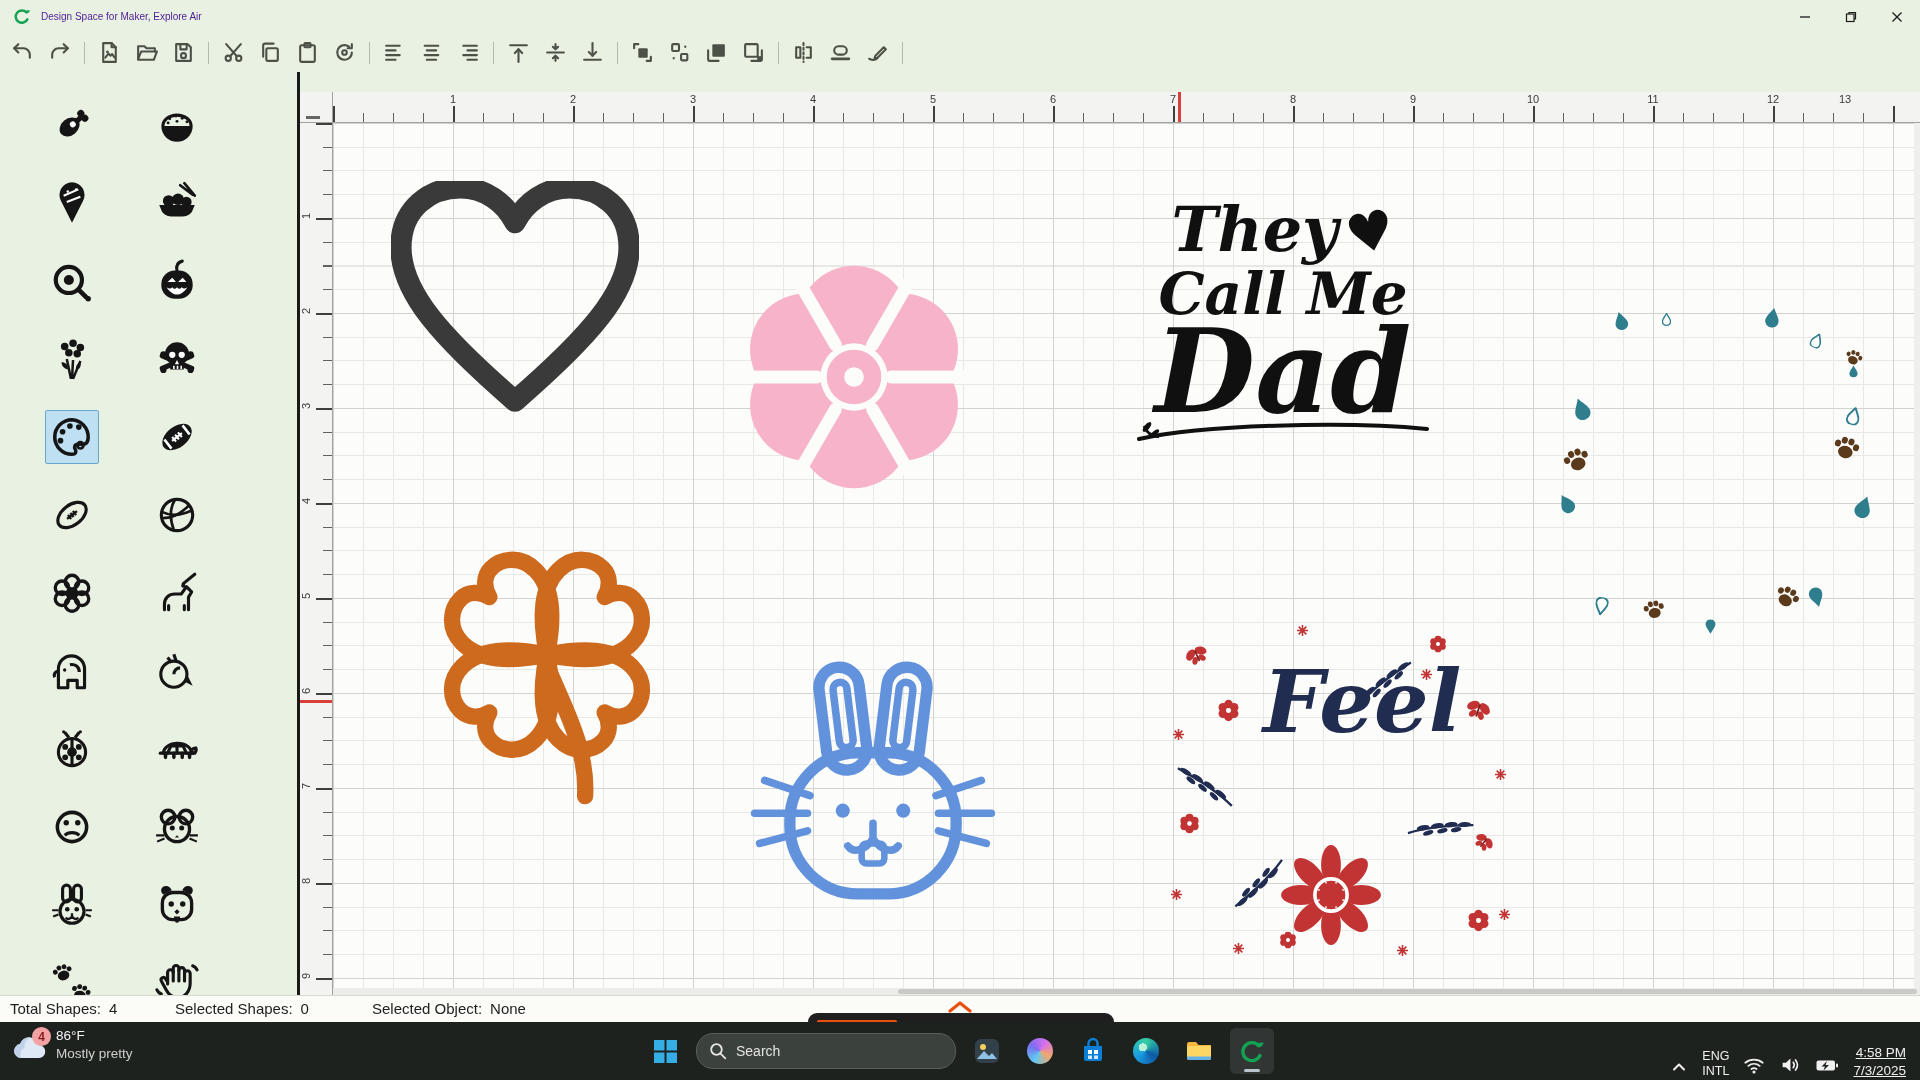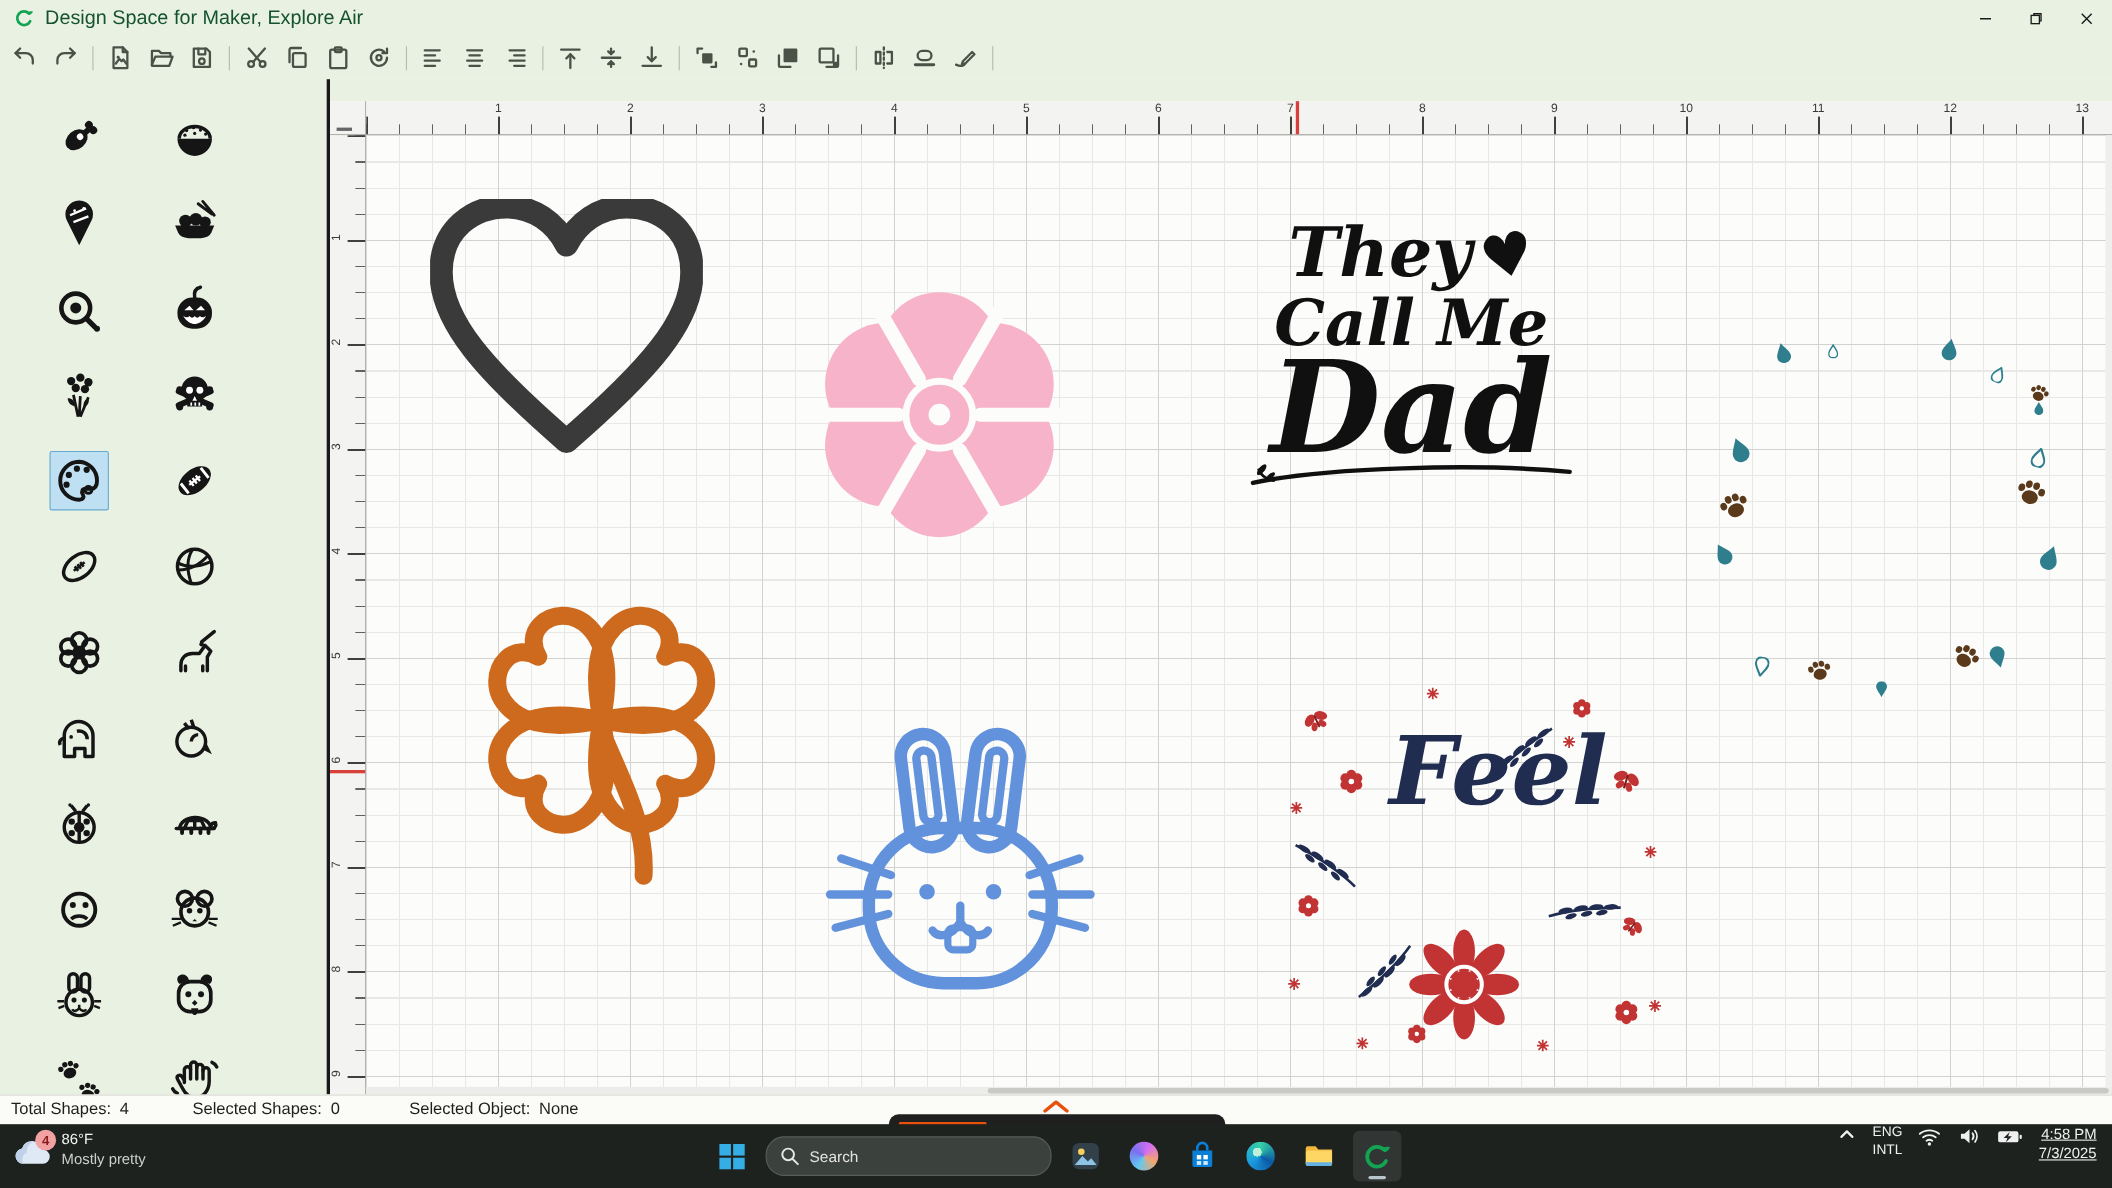--- a/index.html
+++ b/index.html
@@ -1,21 +1,21 @@
 <!DOCTYPE html>
 <html style="--app-bg: #e9f1e2; --accent-selected: #bfe0f2; --heart-gray: #3a3a3a; --flower-pink: #f6b3c9; --clover-orange: #cd6a1d; --bunny-blue: #6292dc; --wash-teal: #2e7e8e; --paw-brown: #5a3a1b; --pretty-navy: #202c50; --pretty-red: #c23434; --status-orange: #e8500e; --taskbar-bg: #1d221f;"><head>
 <meta charset="utf-8">
 <style>
   html,body{margin:0;padding:0;background:#000;}
   #app{position:relative;width:1920px;height:1080px;overflow:hidden;
        font-family:"Liberation Sans",sans-serif;background:var(--app-bg,#e9f1e2);}
   
   .titlebar{position:absolute;left:0;top:0;width:100%;height:33px;display:flex;align-items:center;}
   .titlebar .logo{margin:0 10px 0 12px;display:flex;}
-  .titlebar .title{font-size:18px;color:#14532d;}
+  .titlebar .title{font-size:10px;color:#4c1d95;}
   .wctrls{position:absolute;right:0;top:0;display:flex;height:33px;}
   .wctrls button{width:46px;height:33px;border:none;background:transparent;display:flex;align-items:center;justify-content:center;cursor:pointer;}
   
   .toolbar{position:absolute;left:0;top:33px;width:100%;height:39px;display:flex;align-items:center;padding-left:4px;box-sizing:border-box;}
   .tbtn{width:30px;height:30px;margin:0 3.5px;border:none;background:transparent;display:flex;align-items:center;justify-content:center;padding:0;}
   .tbtn svg{width:23px;height:23px;stroke:#4c5148;fill:none;stroke-width:2;stroke-linecap:round;stroke-linejoin:round;}
   .tsep{width:1px;height:22px;background:#b3bab0;margin:0 6px;}
   
   .main{position:absolute;left:0;top:72px;width:100%;height:923px;display:flex;}
   .sidebar{position:relative;width:252px;border-right:3px solid #191919;background:var(--app-bg);box-sizing:content-box;
@@ -77,21 +77,21 @@
   .appbtn.active::after{content:"";position:absolute;bottom:2px;left:50%;transform:translateX(-50%);width:16px;height:3px;border-radius:2px;background:#b9c4cb;}
   .search{width:258px;height:34px;border-radius:17px;background:#3b413c;border:1px solid #585d58;display:flex;align-items:center;}
   .search .stext{font-size:14px;color:#e3e3e3;margin-left:9px;flex:1;}
   .meer{width:26px;height:26px;border-radius:6px;margin-right:4px;
     background:radial-gradient(circle at 35% 42%,#d9b077 0 26%,transparent 27%),
                radial-gradient(circle at 66% 46%,#caa063 0 24%,transparent 25%),
                linear-gradient(165deg,#a8d4e4 0 34%,#97ouui 0) ,linear-gradient(165deg,#a8d4e4 0 34%,#9c7a45 35%,#6b5028);}
   .cop{width:26px;height:26px;border-radius:50%;background:conic-gradient(from 210deg,#62c9f2,#7a6ff0,#d66ef0,#f2a66b,#62c9f2);}
   .edg{width:26px;height:26px;border-radius:50%;
     background:radial-gradient(circle at 38% 36%,#bdf0d8 0 17%,transparent 18%),conic-gradient(from 120deg,#0c59a4,#1b9de2,#35d0a5,#0c59a4);}
-  .tray{position:absolute;right:0;top:0;height:58px;display:flex;align-items:flex-start;gap:14px;padding-right:14px;}
+  .tray{position:absolute;right:0;top:0;height:58px;display:flex;align-items:flex-end;gap:14px;padding-right:14px;}
   .lang{font-size:12.5px;line-height:1.25;text-align:center;}
   .clock{font-size:13.5px;line-height:1.35;text-align:right;text-decoration:underline;}
 </style>
 </head>
 <body>
 
 <div id="app">
 
   <div class="titlebar">
     <span class="logo">
@@ -569,21 +569,21 @@
           <span class="hnum" style="left:360px">3</span>
           <span class="hnum" style="left:480px">4</span>
           <span class="hnum" style="left:600px">5</span>
           <span class="hnum" style="left:720px">6</span>
           <span class="hnum" style="left:840px">7</span>
           <span class="hnum" style="left:960px">8</span>
           <span class="hnum" style="left:1080px">9</span>
           <span class="hnum" style="left:1200px">10</span>
           <span class="hnum" style="left:1320px">11</span>
           <span class="hnum" style="left:1440px">12</span>
-          <span class="hnum" style="left:1560px">13</span>
+          <span class="hnum" style="left:1512px">13</span>
         </div>
       <div class="vruler" id="vruler">
         <div class="vmark" style="top:577px"></div>
       <span class="vnum" style="top:87px">1</span>
           <span class="vnum" style="top:182px">2</span>
           <span class="vnum" style="top:277px">3</span>
           <span class="vnum" style="top:372px">4</span>
           <span class="vnum" style="top:467px">5</span>
           <span class="vnum" style="top:562px">6</span>
           <span class="vnum" style="top:657px">7</span>

